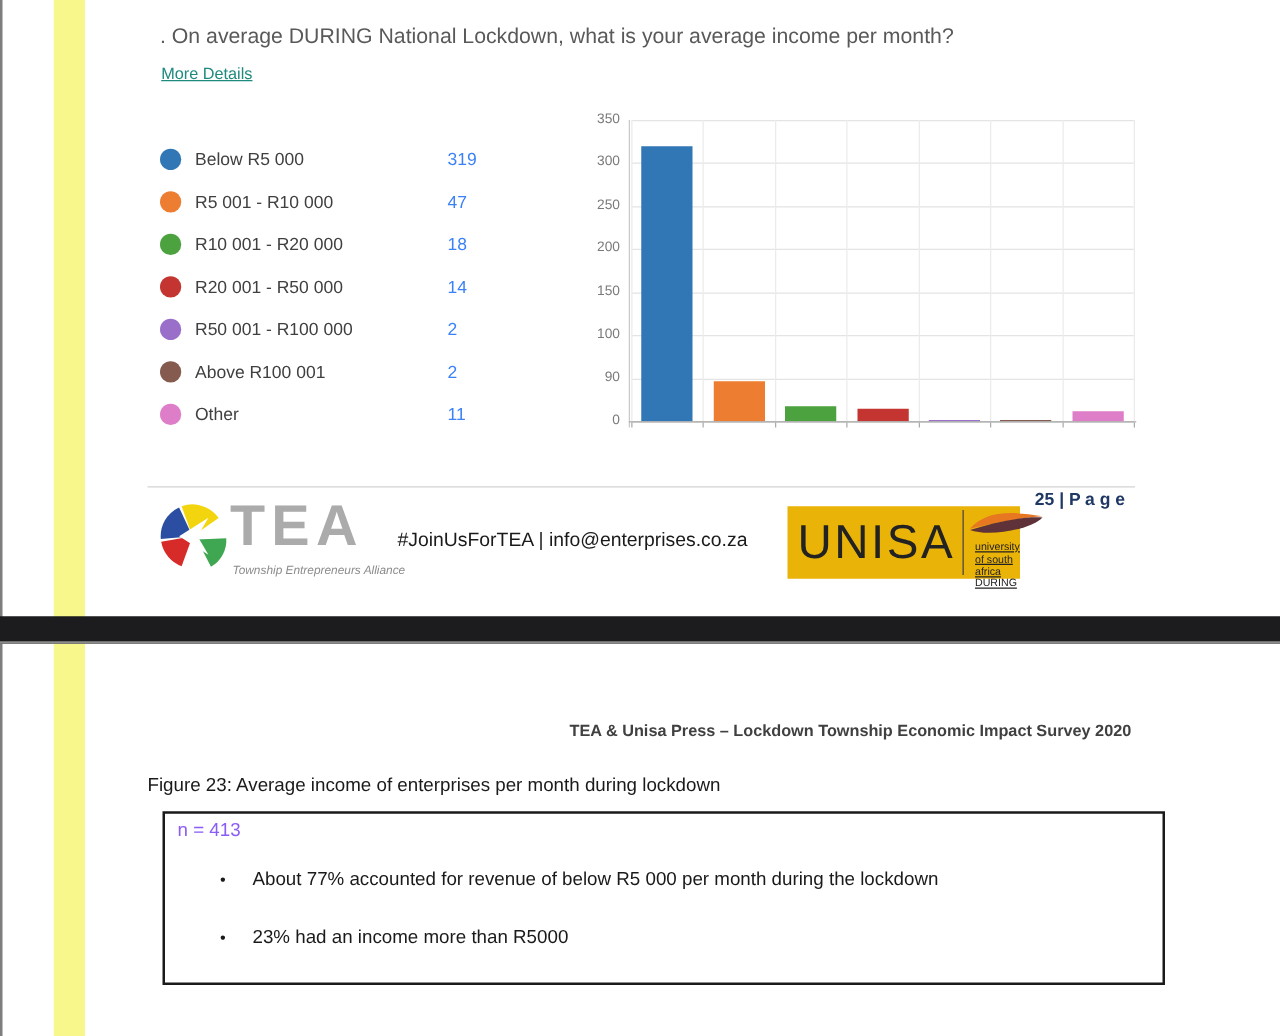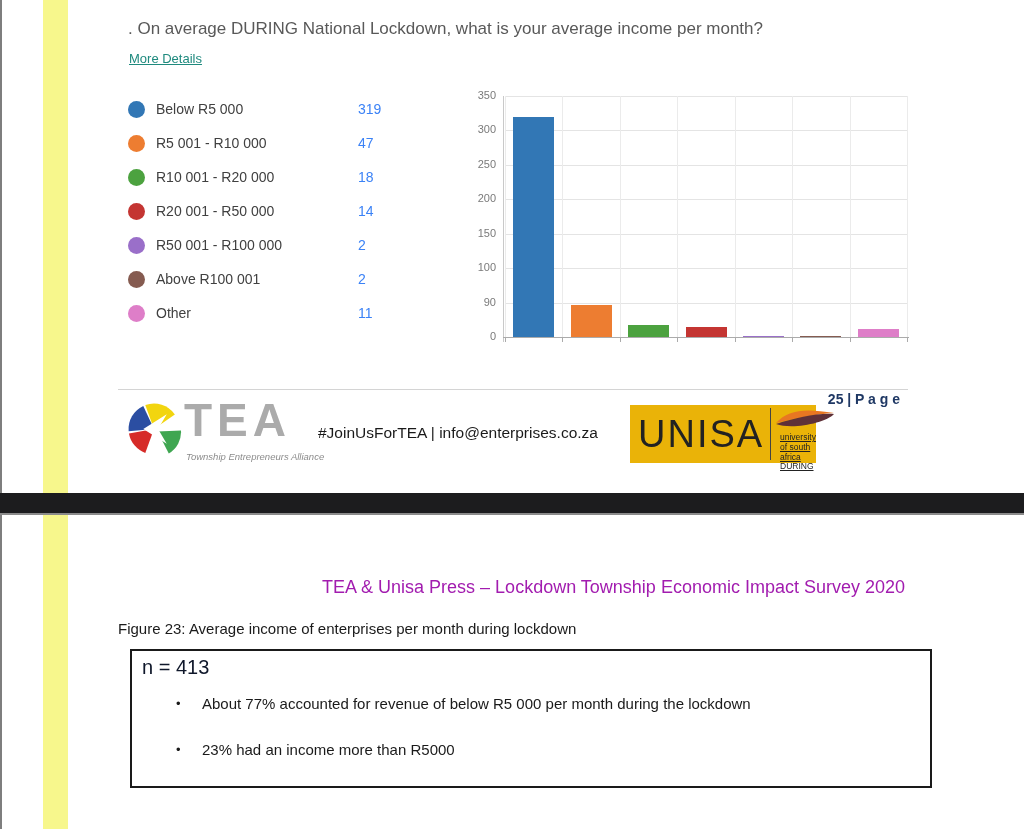--- a/index.html
+++ b/index.html
@@ -8,21 +8,21 @@
     font-family:"Liberation Sans","DejaVu Sans",sans-serif;
   }
   .abs{position:absolute;}
   
   #left-border{left:0;top:0;width:2px;height:829px;background:#7e7e7e;}
   #highlight-stripe{left:43px;top:0;width:25px;height:829px;background:#f7f78c;}
   #page-break-band{left:0;top:493px;width:1024px;height:20px;background:#1c1c1e;border-bottom:2px solid #8b8b8b;z-index:30;}
   
   #question{left:128px;top:19px;width:820px;font-size:17px;color:#595959;}
   #more-details{left:129px;top:51px;font-size:13px;color:#1f8a7e;text-decoration:underline;cursor:pointer;}
-  #legend{left:128px;top:92px;width:300px;}
+  #legend{left:128px;top:110px;width:300px;}
   .legend-row{position:relative;height:34px;display:flex;align-items:center;}
   .legend-dot{width:17px;height:17px;border-radius:50%;margin-right:11px;flex:0 0 17px;}
   .legend-label{font-size:14px;color:#404040;}
   .legend-count{position:absolute;left:230px;font-size:14px;color:#3b82f6;}
   
   #plot{left:505px;top:96px;width:402px;height:241px;}
   .hgrid{position:absolute;left:0;width:402px;height:1px;background:#e4e4e4;}
   .vgrid{position:absolute;top:0;width:1px;height:241px;background:#ebebeb;}
   .bar{position:absolute;bottom:0;}
   #y-axis-line{left:503px;top:96px;width:1px;height:246px;background:#c9c9c9;}
@@ -36,24 +36,24 @@
   #tea-mark{position:absolute;left:0;top:0;width:56px;height:56px;}
   #tea-word{position:absolute;left:58px;top:-8px;font-size:46px;font-weight:bold;color:#ababab;letter-spacing:5px;}
   #tea-sub{position:absolute;left:60px;top:50px;font-size:9.5px;color:#8c8c8c;white-space:nowrap;font-style:italic;}
   #contact-line{left:318px;top:424px;font-size:15.5px;color:#1a1a1a;}
   #unisa-block{left:630px;top:405px;width:186px;height:58px;background:#eab308;}
   #unisa-word{position:absolute;left:8px;top:8px;font-size:38px;font-weight:400;color:#222;letter-spacing:2px;}
   #unisa-divider{position:absolute;left:140px;top:3px;width:1px;height:52px;background:#444;}
   #unisa-swoosh{position:absolute;left:144px;top:2px;width:62px;height:26px;}
   #unisa-press{position:absolute;left:150px;top:28px;font-size:8.5px;color:#222;line-height:1.15;text-decoration:underline;}
   
-  #p2-header{left:300px;top:577px;width:605px;text-align:right;font-size:18px;color:#a21caf;}
+  #p2-header{left:300px;top:577px;width:605px;text-align:right;font-size:13px;color:#404040;font-weight:bold;}
   #figure-caption{left:118px;top:620px;font-size:15px;color:#1a1a1a;}
   #note-box{left:130px;top:649px;width:798px;height:135px;border:2px solid #1a1a1a;background:#fff;}
-  #note-n{position:absolute;left:10px;top:5px;font-size:20px;color:#0f172a;text-align:right;}
+  #note-n{position:absolute;left:10px;top:5px;font-size:15px;color:#8b5cf6;text-align:right;}
   .bullet-row{position:absolute;left:44px;font-size:15px;color:#1a1a1a;}
   .bullet-glyph{display:inline-block;width:26px;font-size:13px;vertical-align:top;padding-top:1px;}
   .bullet-text{display:inline-block;}
 </style>
 </head>
 <body>
 
 <div id="screen">
 
   <div class="abs" id="highlight-stripe"></div>

